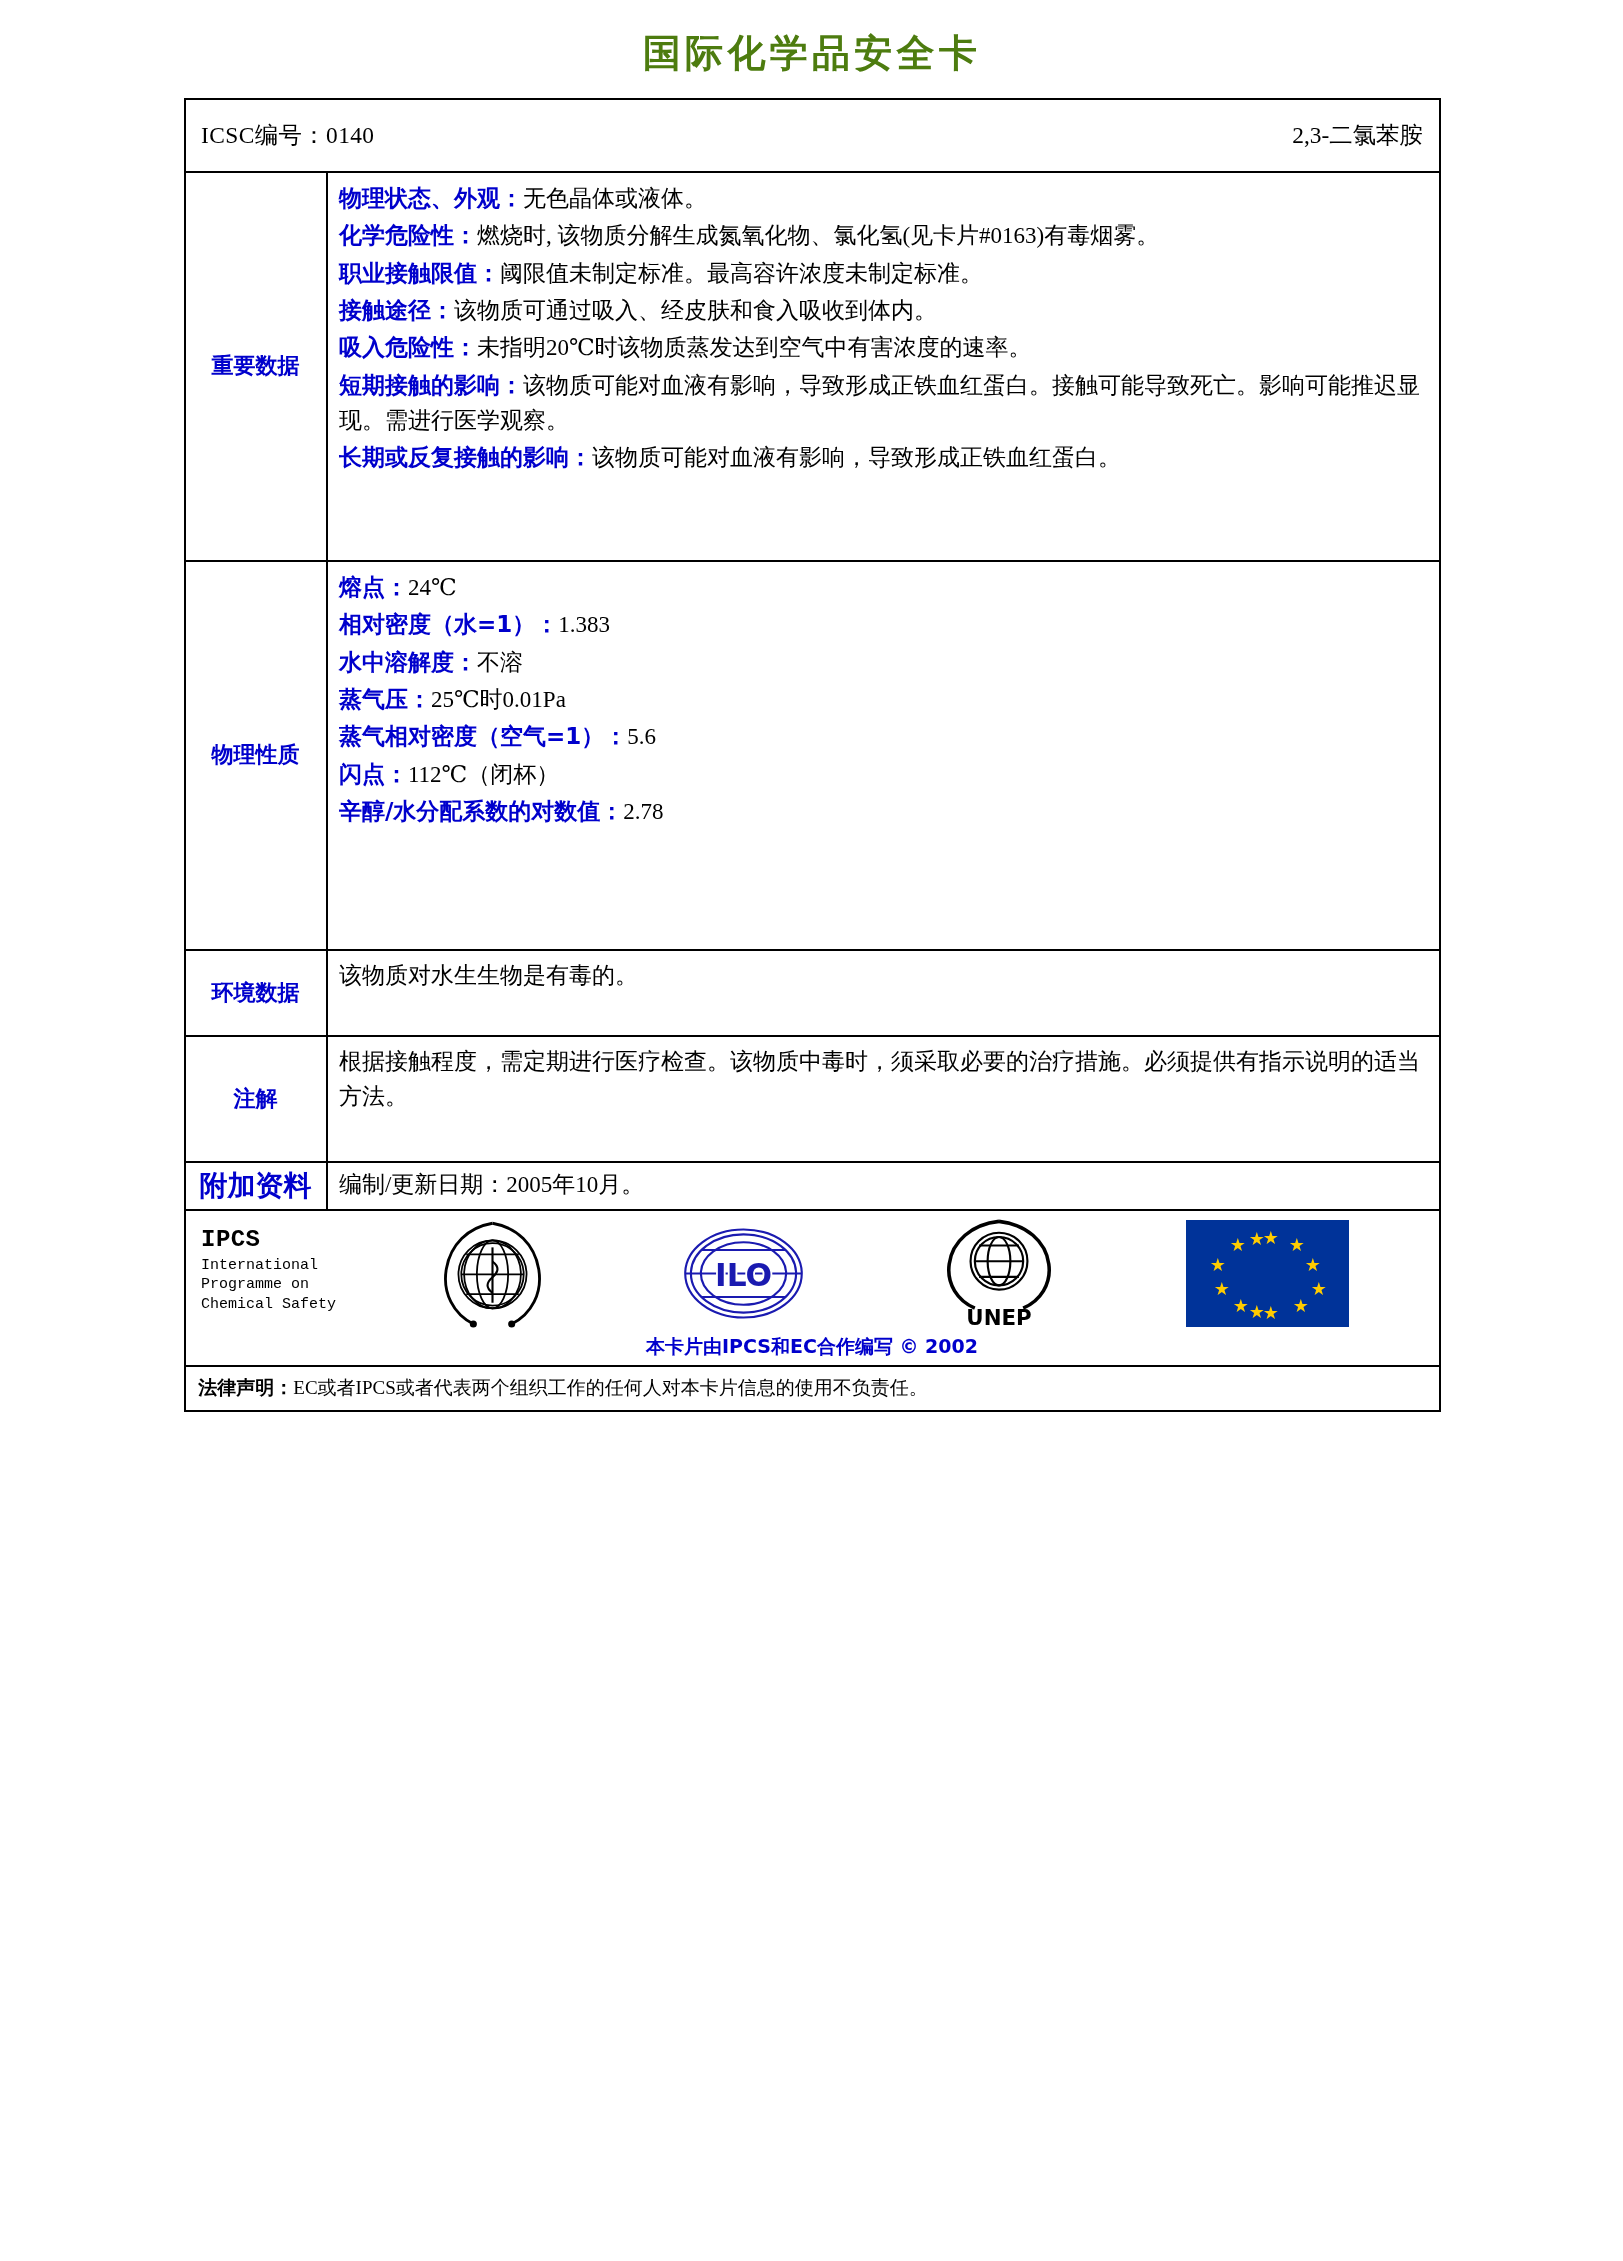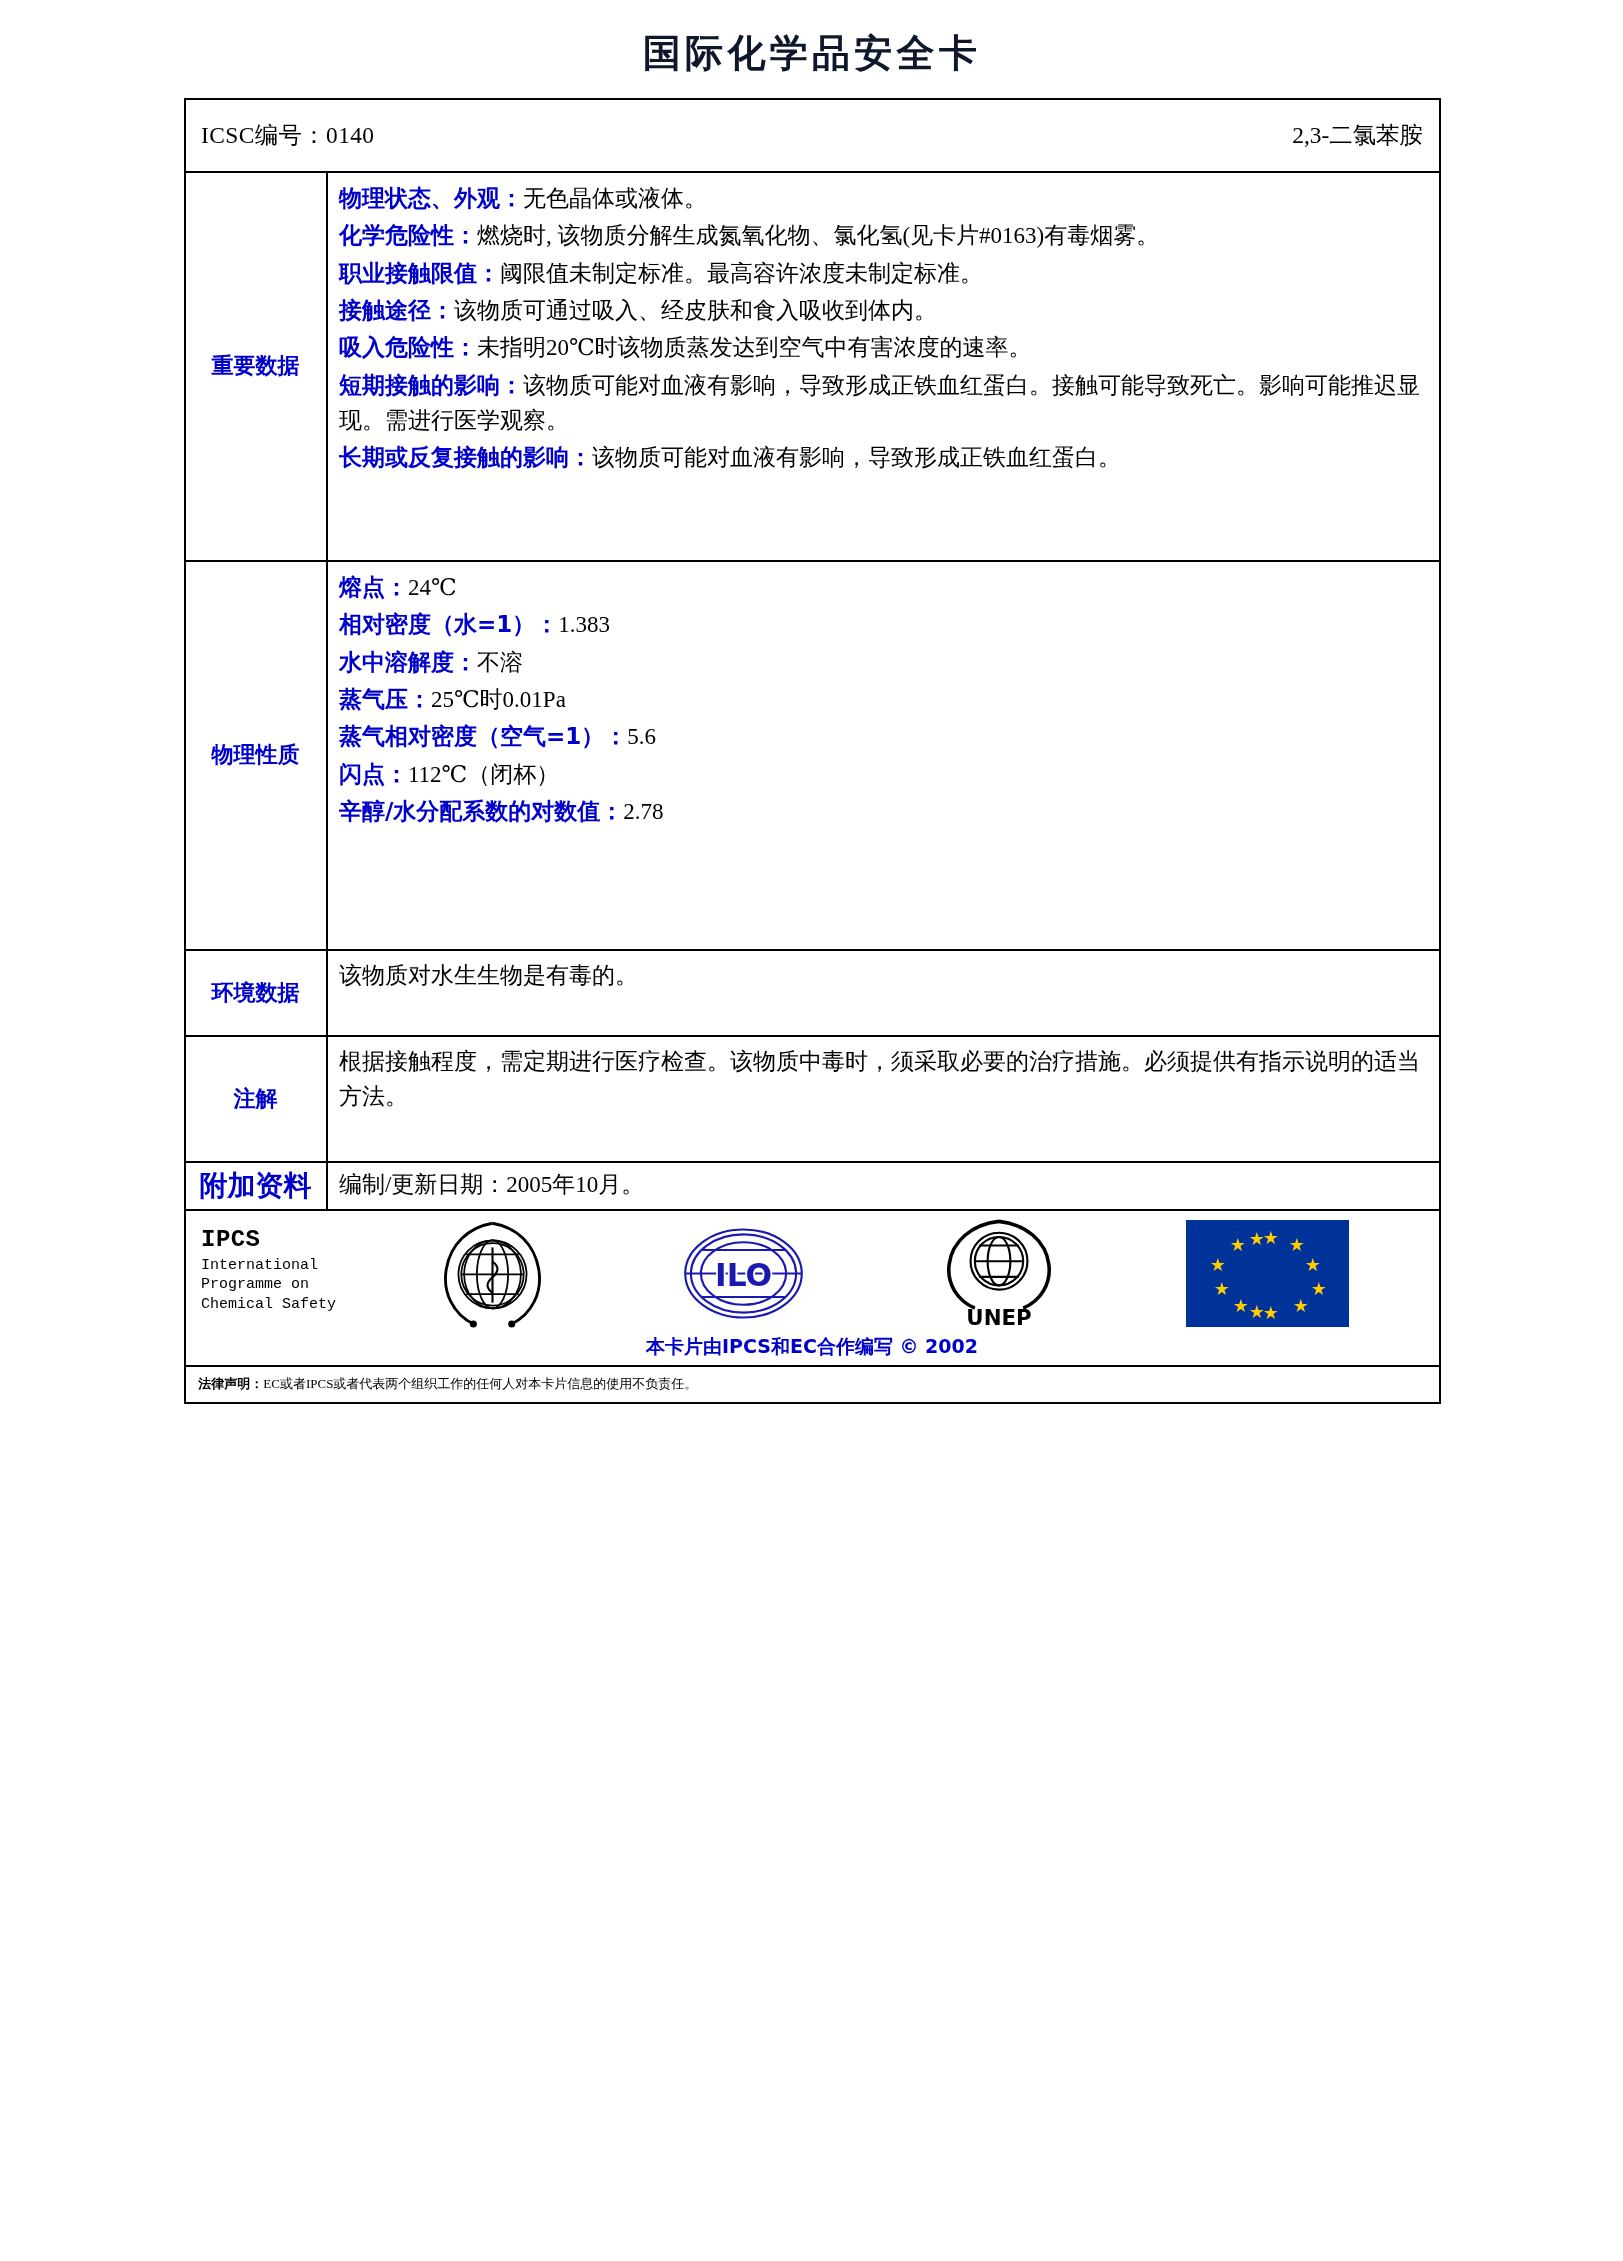--- a/index.html
+++ b/index.html
@@ -12,21 +12,21 @@
     font-family: "Liberation Serif", "DejaVu Serif", serif;
     color: #000000;
   }
   .page {
     width: 1624px;
     box-sizing: border-box;
     padding: 21px 0 0 0;
   }
   .doc-title {
     text-align: center;
-    color: #0f172a;
+    color: #4d7c0f;
     font-family: "DejaVu Sans", "Liberation Sans", sans-serif;
     font-weight: bold;
     font-size: 38px;
     letter-spacing: 4.3px;
     margin: 7px 0 18.5px 0;
   }
   .sheet {
     width: 1257px;
     margin: 0 auto;
     border: 2.1px solid #000;
@@ -137,21 +137,21 @@
     left: 0;
     right: 0;
     text-align: center;
     color: #0000cc;
     font-family: "DejaVu Sans", "Liberation Sans", sans-serif;
     font-weight: bold;
     font-size: 19px;
   }
   .legal {
     padding: 8.5px 12.8px;
-    font-size: 13px;
+    font-size: 19px;
     font-family: "Liberation Serif", "DejaVu Serif", serif;
     border-radius: 8px;
   }
   .legal .lk {
     font-family: "DejaVu Sans", "Liberation Sans", sans-serif;
     font-weight: bold;
   }
   .eu-flag {
     width: 163px;
     height: 107px;

